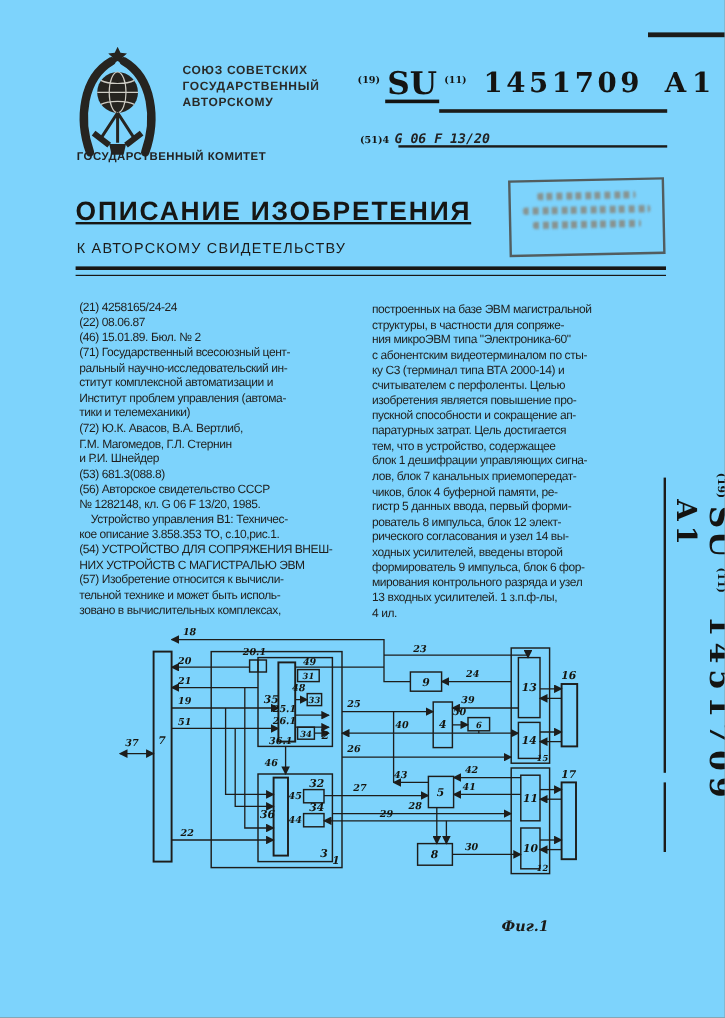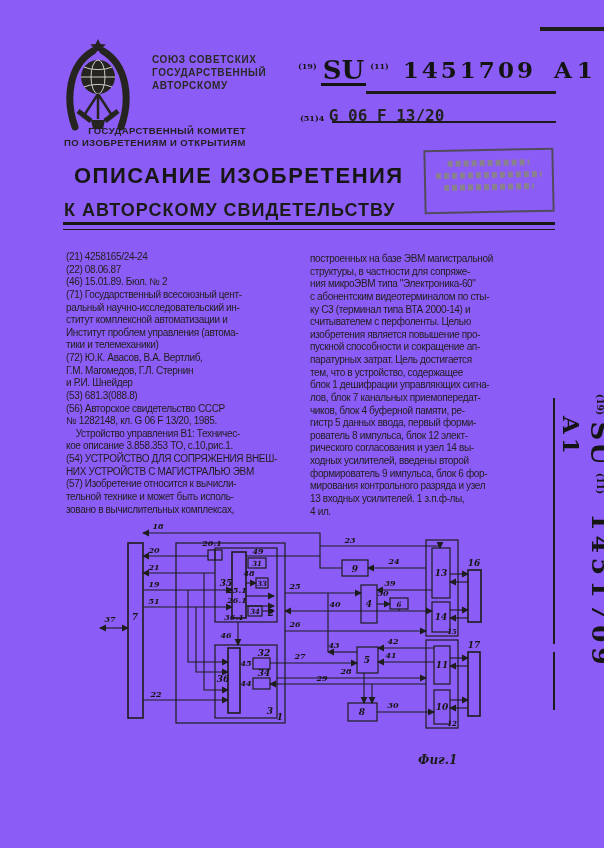--- a/index.html
+++ b/index.html
@@ -1,43 +1,43 @@
 <!DOCTYPE html>
 <html><head>
 <meta charset="utf-8">
 <style>
   html,body{margin:0;padding:0;background:#888;}
-  #page{position:relative;width:604px;height:848px;background:#8b5cf6;overflow:hidden;
+  #page{position:relative;width:604px;height:848px;background:#7dd3fc;overflow:hidden;
         font-family:"Liberation Sans",sans-serif;color:#1c1c1a;}
   .abs{position:absolute;}
   .ink{background:#1c1c1a;}
   .hsmall{font-weight:bold;font-size:9.5px;line-height:11.5px;letter-spacing:.4px;color:#222;text-align:right;}
   .country{font-weight:bold;font-size:10px;line-height:13px;letter-spacing:.6px;color:#2a2a28;}
   .serifb{font-family:"DejaVu Serif",serif;font-weight:bold;color:#141412;}
   .docid{display:flex;align-items:flex-start;gap:4px;}
   .code{font-size:8px;font-weight:bold;padding-top:3px;}
   .su{font-size:26px;line-height:24px;border-bottom:3px solid #141412;padding:0 2px 1px 2px;}
   .num{font-size:23px;line-height:24px;letter-spacing:3px;margin-left:10px;}
   .kind{font-size:23px;line-height:24px;letter-spacing:5px;margin-left:14px;}
-  .ipc{font-family:"DejaVu Sans Mono",monospace;font-size:16px;font-weight:bold;color:#222;}
+  .ipc{font-family:"DejaVu Sans Mono",monospace;font-size:11px;font-weight:bold;color:#222;font-style:italic;}
   .title{font-size:22px;font-weight:bold;letter-spacing:1.5px;color:#161614;}
-  .subtitle{font-size:18px;font-weight:bold;letter-spacing:1px;color:#1b1b19;}
+  .subtitle{font-size:12px;font-weight:normal;letter-spacing:1px;color:#1b1b19;}
   .rule2{height:4px;border-top:3.5px solid #171715;border-bottom:1.5px solid #171715;}
   .mono{font-family:Liberation Sans, sans-serif;font-size:10px;line-height:12.63px;
         letter-spacing:-0.35px;color:#201f1d;white-space:pre;}
   .stamp{border:2px solid #4a4843;transform:rotate(-1.2deg);padding:7px 4px 5px 4px;opacity:.85;}
   .stamp-line{height:6px;background:repeating-linear-gradient(90deg,#8a887e 0 5px,rgba(0,0,0,0) 5px 8px);
         filter:blur(.7px);border-radius:2px;}
   .vmargin{writing-mode:vertical-rl;text-align:left;color:#141412;}
   .vmargin .vcode{font-size:9px;font-weight:bold;font-family:"DejaVu Serif",serif;margin:2px 0;}
   .vmargin .vsu{font-family:"DejaVu Serif",serif;font-weight:bold;font-size:26px;letter-spacing:2px;}
   .vmargin .vnum{font-family:"DejaVu Serif",serif;font-weight:bold;font-size:25px;letter-spacing:5px;margin-top:12px;}
   .vmargin .vkind{font-family:"DejaVu Serif",serif;font-weight:bold;font-size:23px;letter-spacing:4px;margin-top:24px;}
   .figwrap svg{display:block;}
-  .figcap{font-family:"DejaVu Serif",serif;font-style:italic;font-weight:bold;font-size:12px;color:#1b1b19;}
+  .figcap{font-family:"DejaVu Serif",serif;font-style:italic;font-weight:bold;font-size:12px;color:#1b1b19;margin-top:12px;}
   .fig-rect{fill:none;stroke:#1d1d1b;}
   .fig-wire{fill:none;stroke:#1d1d1b;stroke-width:1.1;}
   .fig-text{fill:#15150f;font-family:"DejaVu Serif",serif;font-style:italic;font-weight:bold;}
 </style>
 </head>
 <body>
 
 <div id="page">
 
   <div class="abs" style="left:63px;top:37px;width:70px;height:94px;">
@@ -71,30 +71,29 @@
   <div class="abs ink" style="left:366px;top:91px;width:190px;height:3px;"></div>
 
   <div class="abs" style="left:300px;top:106px;">
     <span class="code serifb" style="font-size:8px;text-align:right;">(51)4</span>
     <span class="ipc">G 06 F 13/20</span>
   </div>
   <div class="abs ink" style="left:332px;top:121px;width:224px;height:2px;"></div>
 
   <div class="abs hsmall" style="left:64px;top:125px;">
       <div>ГОСУДАРСТВЕННЫЙ КОМИТЕТ</div>
-      <div>ПО ИЗОБРЕТЕНИЯМ И ОТКРЫТИЯМ</div>
     </div>
 
   <div class="abs stamp" style="left:424px;top:149px;width:118px;height:48px;">
     <div class="stamp-line" style="margin:2px 18px 6px 18px;"></div>
     <div class="stamp-line" style="margin:0 6px 6px 6px;"></div>
     <div class="stamp-line" style="margin:0 14px 0 14px;"></div>
   </div>
 
-  <div class="abs title" style="left:74px;top:163px;">ОПИСАНИЕ ИЗОБРЕТЕНИЯ</div>
+  <div class="abs title" style="left:63px;top:163px;text-decoration:underline;">ОПИСАНИЕ ИЗОБРЕТЕНИЯ</div>
   <div class="abs subtitle" style="left:64px;top:200px;">К АВТОРСКОМУ СВИДЕТЕЛЬСТВУ</div>
 
   <div class="abs rule2" style="left:63px;top:222px;width:492px;"></div>
 
   <div class="abs mono" style="left:66px;top:251px;width:240px;"><div>(21) 4258165/24-24</div><div>(22) 08.06.87</div><div>(46) 15.01.89. Бюл. № 2</div><div>(71) Государственный всесоюзный цент-</div><div>ральный научно-исследовательский ин-</div><div>ститут комплексной автоматизации и</div><div>Институт проблем управления (автома-</div><div>тики и телемеханики)</div><div>(72) Ю.К. Авасов, В.А. Вертлиб,</div><div>Г.М. Магомедов, Г.Л. Стернин</div><div>и Р.И. Шнейдер</div><div>(53) 681.3(088.8)</div><div>(56) Авторское свидетельство СССР</div><div>№ 1282148, кл. G 06 F 13/20, 1985.</div><div>    Устройство управления В1: Техничес-</div><div>кое описание 3.858.353 ТО, с.10,рис.1.</div><div>(54) УСТРОЙСТВО ДЛЯ СОПРЯЖЕНИЯ ВНЕШ-</div><div>НИХ УСТРОЙСТВ С МАГИСТРАЛЬЮ ЭВМ</div><div>(57) Изобретение относится к вычисли-</div><div>тельной технике и может быть исполь-</div><div>зовано в вычислительных комплексах,</div></div>
   <div class="abs mono" style="left:310px;top:253px;width:244px;"><div>построенных на базе ЭВМ магистральной</div><div>структуры, в частности для сопряже-</div><div>ния микроЭВМ типа "Электроника-60"</div><div>с абонентским видеотерминалом по сты-</div><div>ку С3 (терминал типа ВТА 2000-14) и</div><div>считывателем с перфоленты. Целью</div><div>изобретения является повышение про-</div><div>пускной способности и сокращение ап-</div><div>паратурных затрат. Цель достигается</div><div>тем, что в устройство, содержащее</div><div>блок 1 дешифрации управляющих сигна-</div><div>лов, блок 7 канальных приемопередат-</div><div>чиков, блок 4 буферной памяти, ре-</div><div>гистр 5 данных ввода, первый форми-</div><div>рователь 8 импульса, блок 12 элект-</div><div>рического согласования и узел 14 вы-</div><div>ходных усилителей, введены второй</div><div>формирователь 9 импульса, блок 6 фор-</div><div>мирования контрольного разряда и узел</div><div>13 входных усилителей. 1 з.п.ф-лы,</div><div>4 ил.</div></div>
 
   <div class="abs ink" style="left:553px;top:398px;width:2px;height:246px;"></div>
   <div class="abs ink" style="left:553px;top:652px;width:2px;height:58px;"></div>
   <div class="abs vmargin" style="left:558px;top:392px;height:340px;">

